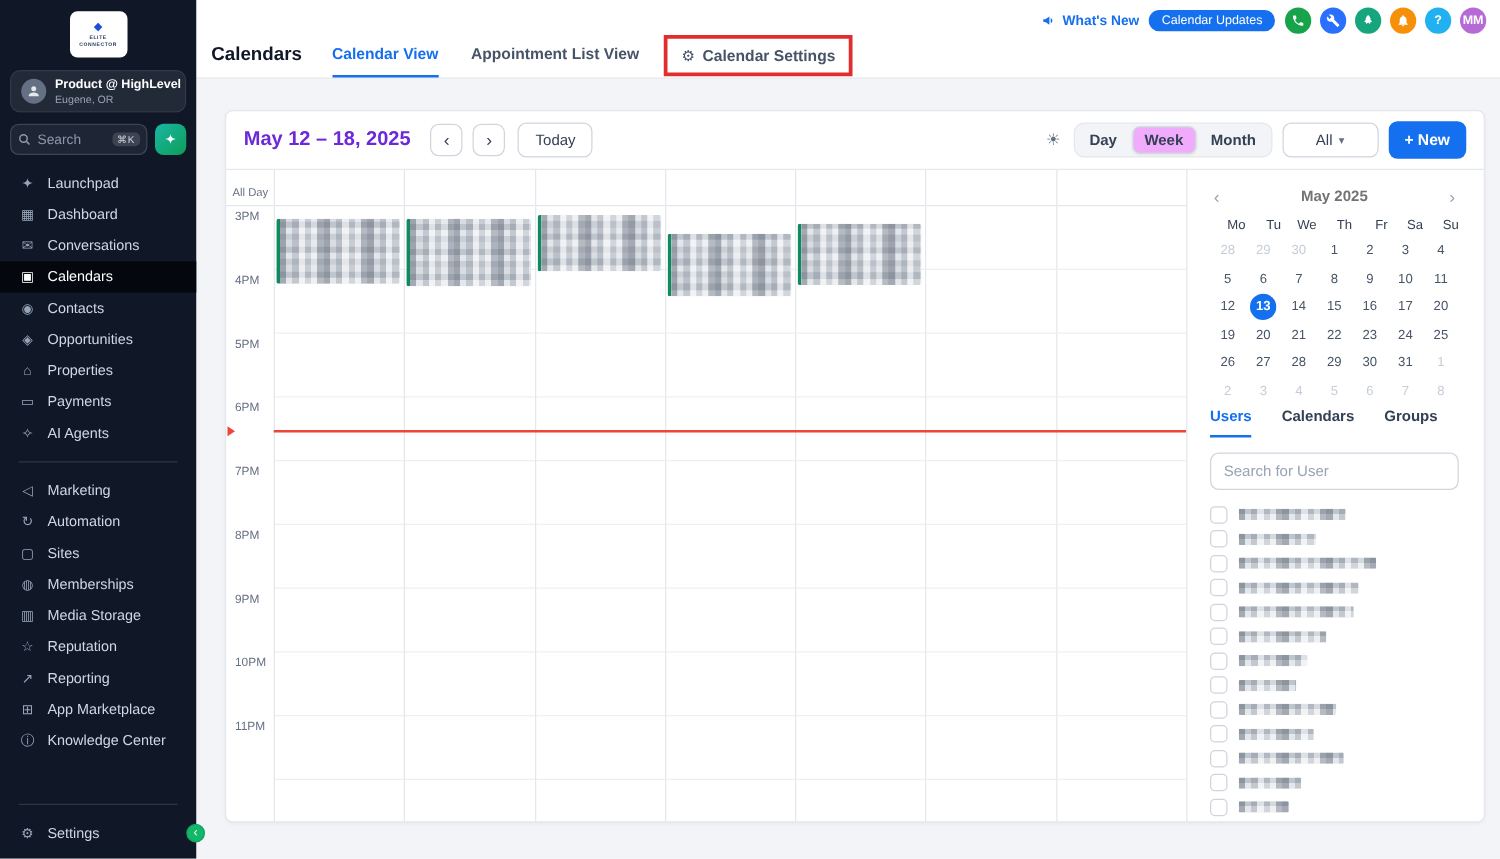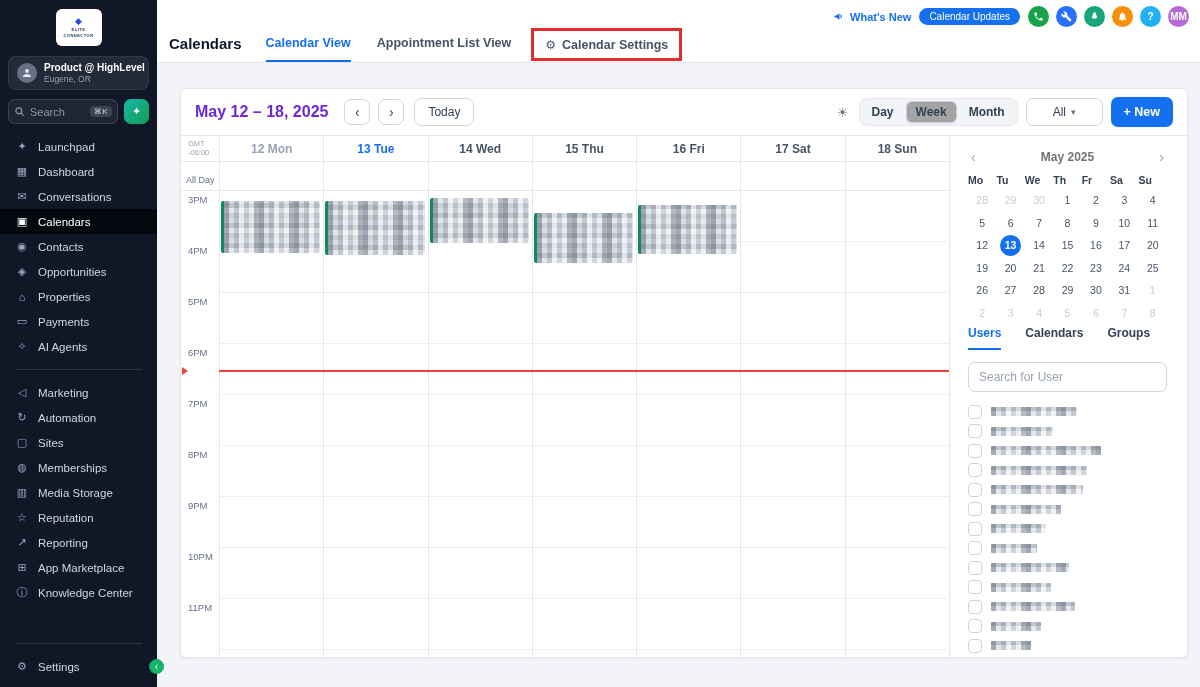--- a/index.html
+++ b/index.html
@@ -53,21 +53,21 @@
 .content{flex:1;padding:25px 12px 29px 23px;min-height:0}
 .card{background:#fff;border:1px solid #e4e7ec;border-radius:6px;height:100%;display:flex;flex-direction:column;overflow:hidden;box-shadow:0 1px 3px rgba(16,24,40,.05)}
 .toolbar{display:flex;align-items:center;gap:8px;padding:8px 14px;flex:0 0 46px}
 .date-range{font-size:16px;font-weight:700;color:#6d28d9;margin-right:8px;white-space:nowrap}
 .nav-btn{width:26px;height:26px;border:1px solid #d0d5dd;border-radius:7px;background:#fff;color:#344054;font-size:14px;line-height:1}
 .today-btn{height:28px;padding:0 13px;border:1px solid #d0d5dd;border-radius:7px;background:#fff;font-size:12px;color:#344054;margin-left:2px}
 .spacer{flex:1}
 .sun-ic{color:#667085;font-size:13px;margin-right:2px;cursor:pointer}
 .seg{display:flex;align-items:center;background:#f2f4f7;border:1px solid #e4e7ec;border-radius:8px;padding:2px;gap:2px}
 .seg-btn{border:none;background:transparent;padding:4px 10px;font-size:12px;font-weight:700;color:#344054;border-radius:6px}
-.seg-btn.selected{background:#a3a3a3;border:1px solid #d0d5dd;box-shadow:0 1px 2px rgba(16,24,40,.08);padding:3px 9px}
+.seg-btn.selected{background:#f0abfc;border:1px solid #d0d5dd;box-shadow:0 1px 2px rgba(16,24,40,.08);padding:3px 9px}
 .filter-dd{height:28px;border:1px solid #d0d5dd;border-radius:7px;background:#fff;padding:0 26px;font-size:12px;color:#344054;display:flex;align-items:center;gap:5px;cursor:pointer}
 .caret{font-size:9px;color:#667085}
 .new-btn{height:30px;padding:0 13px;background:#1570ef;border:none;border-radius:7px;color:#fff;font-size:12.5px;font-weight:600;white-space:nowrap}
 .card-body{flex:1;display:flex;border-top:1px solid #e4e7ec;min-height:0}
 
 
 .cal-grid{flex:1;display:flex;flex-direction:column;min-width:0}
 .grid-head{display:flex;flex:0 0 26px;border-bottom:1px solid #e4e7ec}
 .time-col-head{width:38px;flex:0 0 38px;font-size:7.5px;color:#98a2b3;padding:3px 0 0 7px;line-height:1.25}
 .day-head{flex:1;border-left:1px solid #e4e7ec;display:flex;align-items:center;justify-content:center;font-size:12px;font-weight:600;color:#475467;cursor:pointer}
@@ -84,21 +84,21 @@
 .event{position:absolute;left:1px;right:3px;border-left:3px solid #0f8a5f;border-radius:2px;z-index:1;cursor:pointer}
 .now-line{position:absolute;left:38px;right:0;border-top:2px solid #f04438;z-index:2}
 .now-marker{position:absolute;left:1px;width:0;height:0;border-top:4px solid transparent;border-bottom:4px solid transparent;border-left:6px solid #f04438;z-index:2}
 
 
 .right-panel{width:238px;flex:0 0 238px;border-left:1px solid #e4e7ec;padding:13px 20px 0 18px;display:flex;flex-direction:column;overflow:hidden}
 .mini-head{display:flex;align-items:center;justify-content:space-between}
 .mini-title{font-size:12px;font-weight:600;color:#737373}
 .mini-arrow{color:#98a2b3;font-size:14px;cursor:pointer;padding:0 3px}
 .mini-weekdays{display:flex;margin-top:9px}
-.mini-wd{flex:1;text-align:left;font-size:10.5px;font-weight:700;color:#344054}
+.mini-wd{flex:1;text-align:right;font-size:10.5px;font-weight:400;color:#344054}
 .mini-grid{display:flex;flex-wrap:wrap;margin-top:3px}
 .mini-day{width:14.285%;height:22.5px;display:flex;align-items:center;justify-content:center;font-size:10.5px;color:#475467;cursor:pointer}
 .mini-day span{width:21px;height:21px;display:flex;align-items:center;justify-content:center;border-radius:50%}
 .mini-day.out{color:#c6cdd7}
 .mini-day span.sel{background:#1570ef;color:#fff;font-weight:600}
 .panel-tabs{display:flex;gap:24px;margin-top:2px}
 .panel-tab{font-size:12px;font-weight:600;color:#344054;padding-bottom:8px;cursor:pointer}
 .panel-tab.active{color:#1570ef;border-bottom:2px solid #1570ef}
 .user-search{margin-top:12px;height:30px;border:1px solid #d0d5dd;border-radius:7px;padding:0 10px;font-size:12px;color:#344054;outline:none;width:100%;font-family:inherit}
 .user-search::placeholder{color:#98a2b3}
@@ -315,33 +315,20 @@
           <div class="filter-dd">
             <span>All</span>
             <span class="caret">▾</span>
           </div>
           <button class="new-btn">+ New</button>
         </div>
 
         <div class="card-body">
 
           <div class="cal-grid">
-            <div class="grid-head" id="grid-head">
-              <div class="time-col-head">
-                <div>GMT</div>
-                <div>-06:00</div>
-              </div>
-            <div class="day-head past">12 Mon</div>
-                <div class="day-head today">13 Tue</div>
-                <div class="day-head">14 Wed</div>
-                <div class="day-head">15 Thu</div>
-                <div class="day-head">16 Fri</div>
-                <div class="day-head">17 Sat</div>
-                <div class="day-head">18 Sun</div>
-              </div>
             <div class="allday-row" id="allday-row">
               <div class="allday-label">All Day</div>
             <div class="allday-cell"></div>
                 <div class="allday-cell"></div>
                 <div class="allday-cell"></div>
                 <div class="allday-cell"></div>
                 <div class="allday-cell"></div>
                 <div class="allday-cell"></div>
                 <div class="allday-cell"></div>
               </div>

